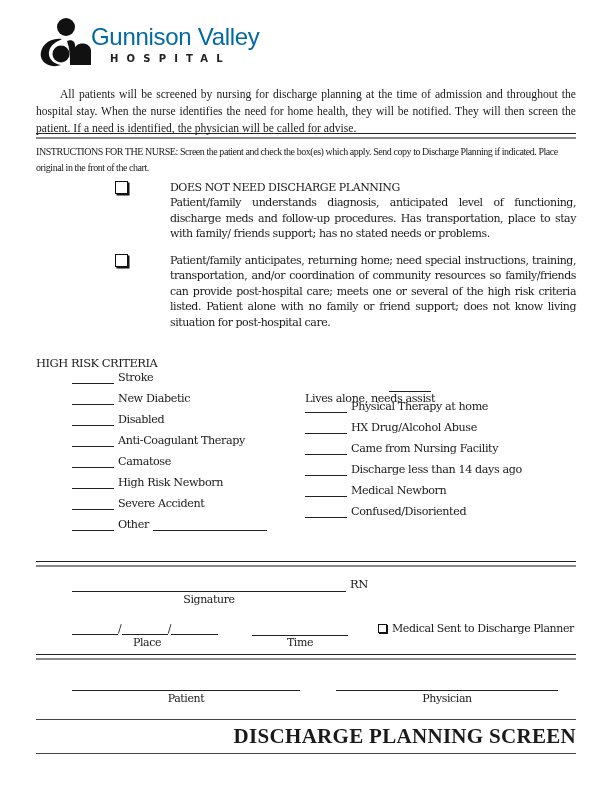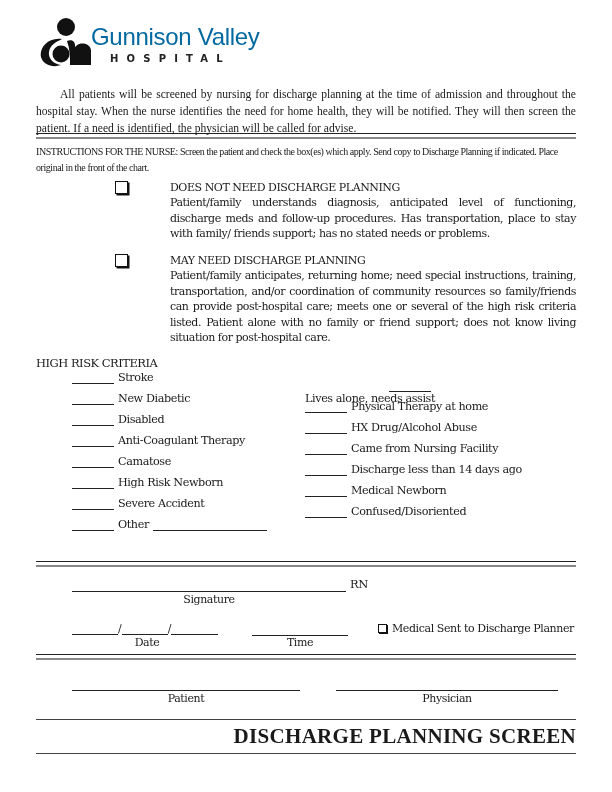--- a/index.html
+++ b/index.html
@@ -107,21 +107,20 @@
 <div class="abs instructions">INSTRUCTIONS FOR THE NURSE:  Screen the patient and check the box(es) which apply. Send copy to Discharge Planning if indicated. Place original in the front of the chart.</div>
 
 <div class="abs checkbox" style="left:115px; top:181px;"></div>
 <div class="abs option-block" style="top:180px;">
   <span class="title">DOES NOT NEED DISCHARGE PLANNING</span>
   <span class="desc">Patient/family understands diagnosis, anticipated level of functioning, discharge meds and follow-up procedures. Has transportation, place to stay with family/ friends support; has no stated needs or problems.</span>
 </div>
 
 <div class="abs checkbox" style="left:115px; top:254px;"></div>
 <div class="abs option-block" style="top:253px;">
-  <span class="title">MAY NEED DISCHARGE PLANNING</span>
   <span class="desc">Patient/family anticipates, returning home; need special instructions, training, transportation, and/or coordination of community resources so family/friends can provide post-hospital care; meets one or several of the high risk criteria listed. Patient alone with no family or friend support; does not know living situation for post-hospital care.</span>
 </div>
 
 <div class="abs hr-title">HIGH RISK CRITERIA</div>
 
 <div class="crit-list">
   <div class="crit-item" style="left:72px; top:371px;">
     <span class="blank"></span>
     <span>Stroke</span>
   </div>
@@ -194,21 +193,21 @@
 <div class="abs small-label" style="left:350px; top:577px; font-size:11.5px;">RN</div>
 <div class="abs small-label" style="left:72px; top:593px; width:274px;">Signature</div>
 
 <div class="abs date-field" style="left:72px; top:622px;">
   <span class="date-seg"></span>
   <span>/</span>
   <span class="date-seg"></span>
   <span>/</span>
   <span class="date-seg" style="width:47px;"></span>
 </div>
-<div class="abs small-label" style="left:72px; top:636px; width:150px;">Date</div>
+<div class="abs small-label" style="left:72px; top:636px; width:150px;">Place</div>
 
 <div class="abs sig-line" style="left:252px; top:635px; width:96px;"></div>
 <div class="abs small-label" style="left:252px; top:636px; width:96px;">Time</div>
 
 <div class="abs notice" style="left:378px; top:622px;">
   <span class="mini-box"></span>
   <span>Medical Sent to Discharge Planner</span>
 </div>
 
 <div class="abs rule" style="top:654px;"></div>

